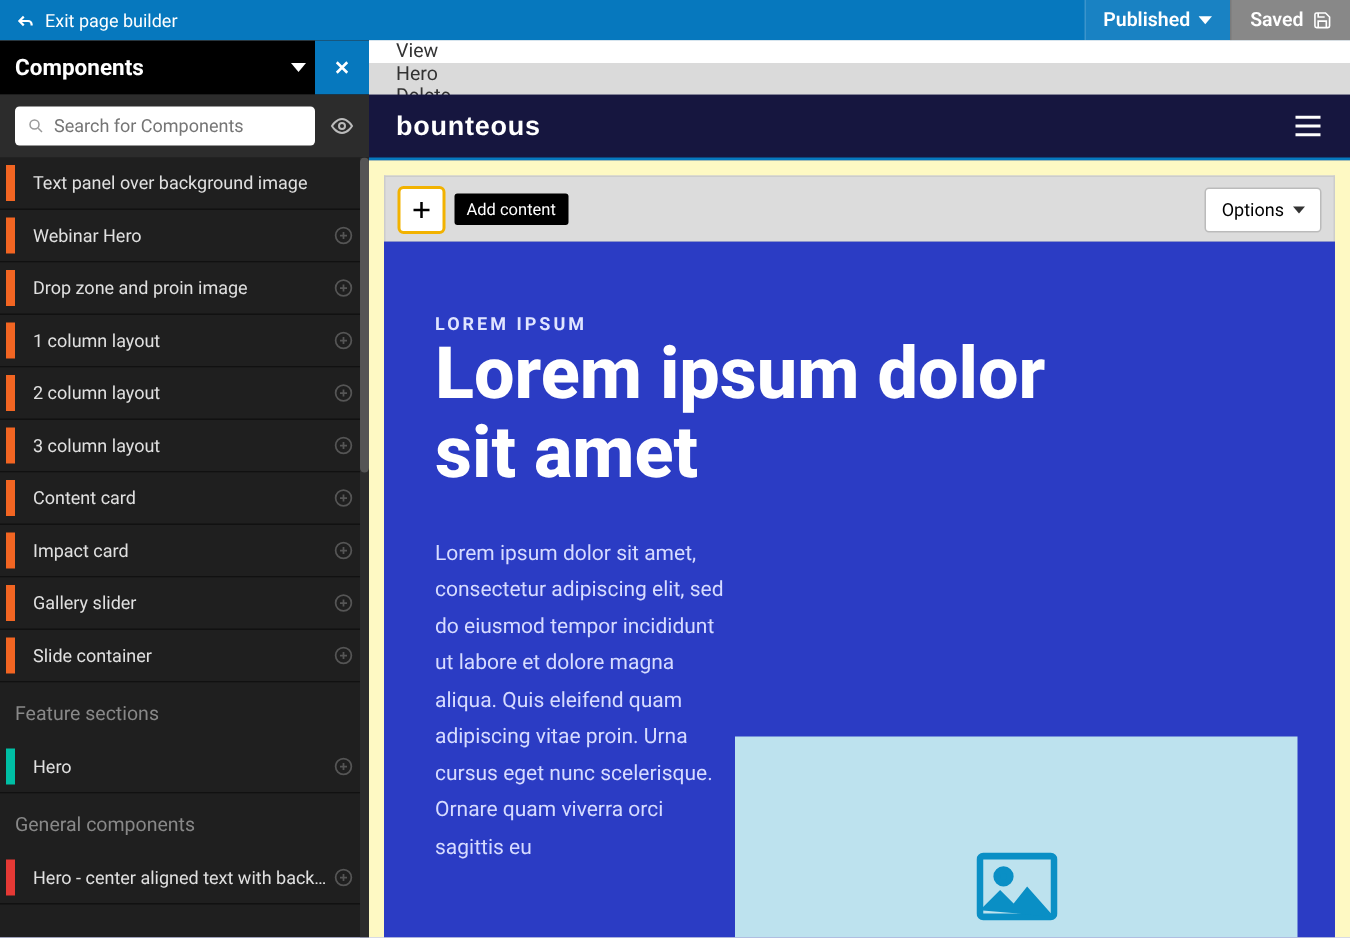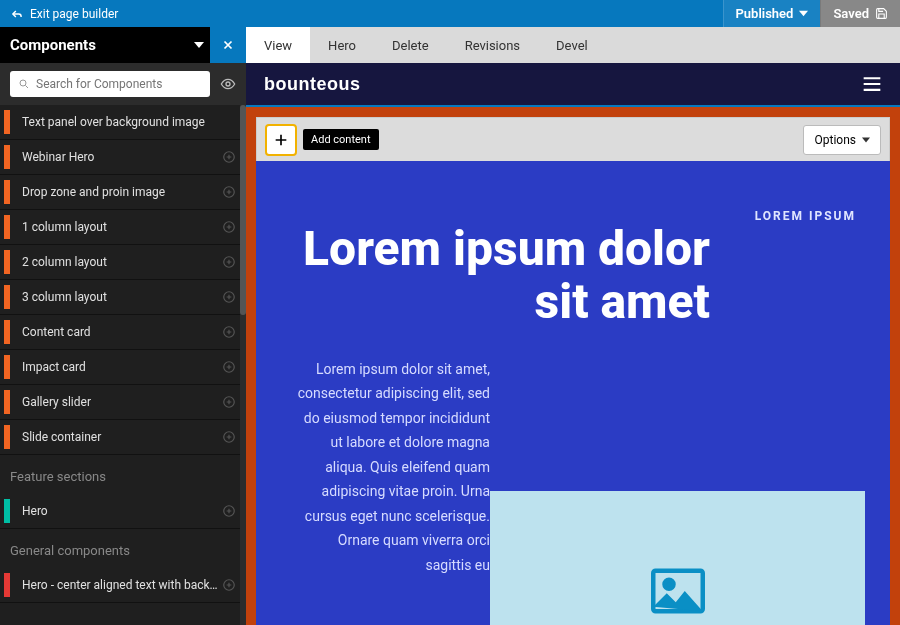--- a/index.html
+++ b/index.html
@@ -35,29 +35,29 @@
 .acc-red { background: #e53935; }
 .sb-item-label { flex: 1; color: #e0e0e0; white-space: nowrap; overflow: hidden; text-overflow: ellipsis; }
 .sb-item-add { color: #555; flex-shrink: 0; }
 
 .sb-group { padding: 14px 10px 10px; color: #888; font-size: 13px; background: #1f1f1f; }
 
 .scrollbar-track { position: absolute; right: 0; top: 0; width: 6px; height: 100%; background: #2c2c2c; }
 .scrollbar-thumb { position: absolute; right: 0; top: 0; width: 6px; height: 210px; background: #555; border-radius: 3px; }
 
 .canvas { flex: 1; display: flex; flex-direction: column; width: 654px; height: 598px; }
-.tabs { height: 36px; background: #dadada; display: flex; align-items: stretch; font-size: 13px; }
+.tabs { height: 36px; background: #dadada; display: flex; align-items: stretch; font-size: 13px; flex-direction: column; }
 .tab { padding: 0 18px; display: flex; align-items: center; color: #333; cursor: pointer; }
 .tab.active { background: #fff; }
 
 .brandbar { height: 44px; background: #16163f; display: flex; align-items: center; justify-content: space-between; padding: 0 18px; border-bottom: 2px solid #0678be; }
 .brand { color: #fff; font-weight: 800; font-size: 18px; letter-spacing: 0.5px; font-family: Arial, sans-serif; }
 .hamburger { color: #fff; }
 
-.workspace { flex: 1; background: #c2410c; overflow: hidden; position: relative; text-align: right; }
+.workspace { flex: 1; background: #fef9c3; overflow: hidden; position: relative; }
 .region { margin: 10px 10px 0 10px; }
 
 .region-bar { background: #dcdcdc; height: 44px; display: flex; align-items: center; padding: 0 8px; border: 1px solid #ccc; border-bottom: none; }
 .add-btn { width: 32px; height: 32px; background: #fff; border: 2px solid #f2b200; border-radius: 4px; display: flex; align-items: center; justify-content: center; cursor: pointer; }
 .add-tip { background: #000; color: #fff; font-size: 11px; padding: 4px 8px; border-radius: 2px; margin-left: 6px; }
 .region-spacer { flex: 1; }
 .options-btn { background: #fff; border: 1px solid #bbb; border-radius: 3px; padding: 7px 10px; font-size: 12px; display: flex; align-items: center; gap: 6px; cursor: pointer; }
 
 .hero { background: #2b3cc4; color: #fff; padding: 48px 34px 0 34px; min-height: 470px; position: relative; }
 .kicker { font-size: 12px; letter-spacing: 2px; font-weight: 700; color: #e0e5ff; }

